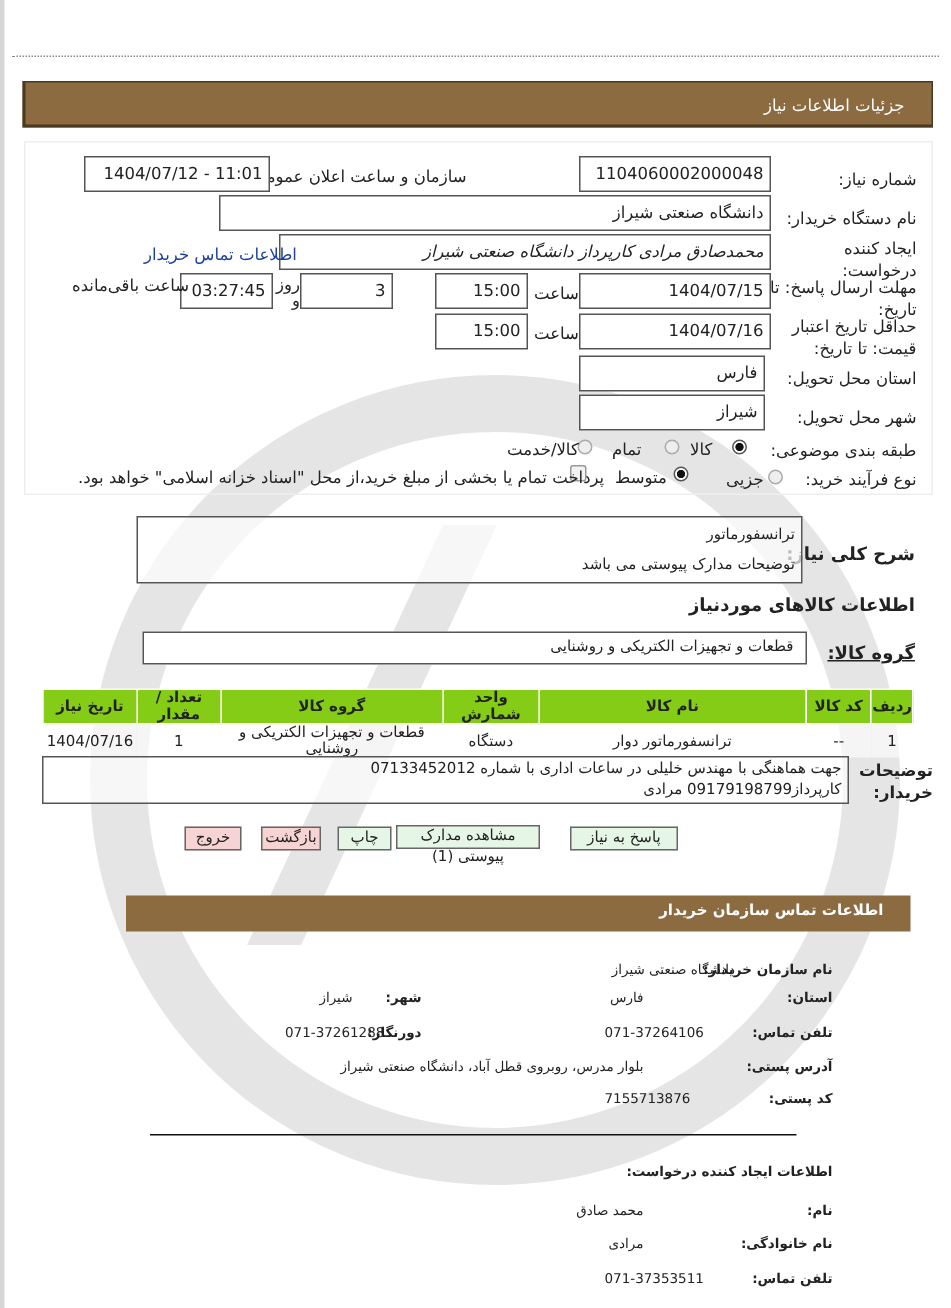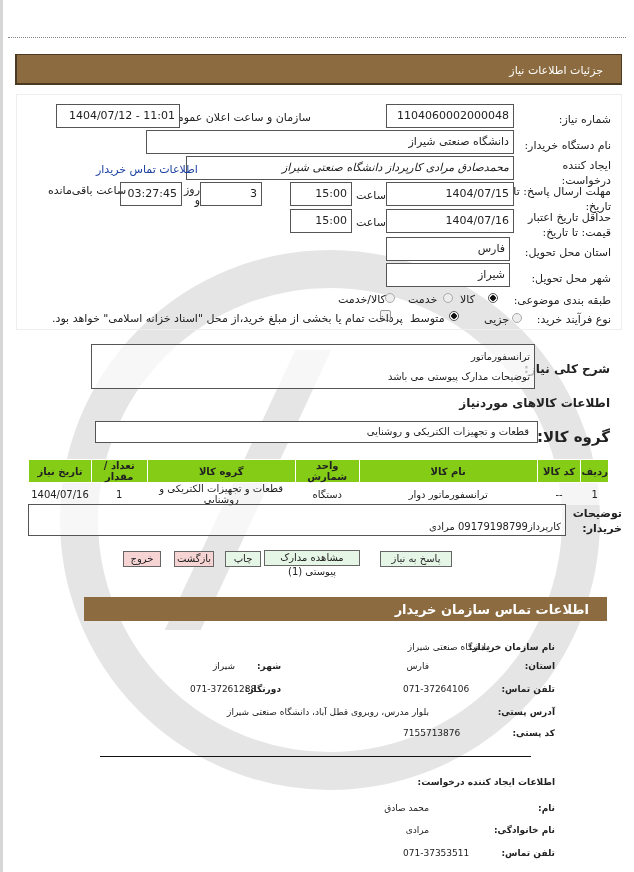--- a/index.html
+++ b/index.html
@@ -21,21 +21,21 @@
   .bold { font-weight: bold; }
   .watermark { position: absolute; left: 60px; top: 250px; width: 540px; height: 540px; border-radius: 50%; border: 38px solid rgba(180,180,180,0.35); pointer-events: none; }
   .watermark2 { position: absolute; left: 230px; top: 350px; width: 220px; height: 280px; border-left: 36px solid rgba(180,180,180,0.35); transform: skewX(-25deg); pointer-events: none; }
   table.items { position: absolute; left: 28px; top: 459px; width: 581px; border-collapse: collapse; font-size: 10px; direction: rtl; }
   table.items th { background: #84cc16; color: #222; font-weight: bold; height: 18px; border: 1px solid #fff; font-size: 10px; }
   table.items td { height: 22px; text-align: center; background: rgba(255,255,255,0.6); }
   .btn { position: absolute; height: 16px; border: 1px solid #666; font-size: 10px; text-align: center; line-height: 14px; }
   .btn.green { background: #e6f6e6; }
   .btn.red { background: #f6d4d4; }
   .header2 { position: absolute; left: 84px; top: 597px; width: 523px; height: 24px; background: #8b6b3f; }
-  .header2 span { position: absolute; right: 18px; top: 5px; color: #fff; font-weight: bold; font-size: 13px; }
+  .header2 span { position: absolute; right: 18px; top: 5px; color: #fff; font-weight: bold; font-size: 10px; }
   .small { font-size: 9px; }
   .hr { position: absolute; left: 100px; width: 330px; top: 756px; border-top: 1px solid #111; }
 </style>
 </head>
 <body>
 
 <div class="left-edge"></div>
 <div class="top-dots"></div>
 
 <div class="watermark"></div>
@@ -75,41 +75,41 @@
 
 <div class="label" style="right:23px; top:246px;">استان محل تحویل:</div>
 <div class="field" style="left:386px; top:237px; width:124px;">فارس</div>
 <div class="label" style="right:23px; top:272px;">شهر محل تحویل:</div>
 <div class="field" style="left:386px; top:263px; width:124px;">شیراز</div>
 
 <div class="label" style="right:23px; top:294px;">طبقه بندی موضوعی:</div>
 <div class="radio on" style="left:488px; top:293px;"></div>
 <div class="label" style="left:460px; top:293px;">کالا</div>
 <div class="radio" style="left:443px; top:293px;"></div>
-<div class="label" style="left:408px; top:293px;">خدمت</div>
+<div class="label" style="left:408px; top:293px;">تمام</div>
 <div class="radio" style="left:385px; top:293px;"></div>
 <div class="label" style="left:338px; top:293px;">کالا/خدمت</div>
 
 <div class="label" style="right:23px; top:313px;">نوع فرآیند خرید:</div>
 <div class="radio" style="left:512px; top:313px;"></div>
 <div class="label" style="left:484px; top:313px;">جزیی</div>
 <div class="radio on" style="left:449px; top:311px;"></div>
 <div class="label" style="left:410px; top:312px;">متوسط</div>
 <div class="checkbox" style="left:380px; top:310px;"></div>
 <div class="label" style="left:52px; top:312px;">پرداخت تمام یا بخشی از مبلغ خرید،از محل "اسناد خزانه اسلامی" خواهد بود.</div>
 
 <div class="label bold" style="right:24px; top:362px; font-size:12px;">شرح کلی نیاز:</div>
 <div style="position:absolute; left:91px; top:344px; width:444px; height:45px; border:1px solid #555; background:rgba(255,255,255,0.7);">
   <div style="position:absolute; right:4px; top:6px; font-size:10px;">ترانسفورماتور</div>
   <div style="position:absolute; right:4px; top:26px; font-size:10px;">توضیحات مدارک  پیوستی می باشد</div>
 </div>
 
 <div class="label bold" style="right:24px; top:396px; font-size:12px;">اطلاعات کالاهای موردنیاز</div>
 
-<div class="label bold" style="right:24px; top:428px; font-size:15px;">گروه کالا:</div>
+<div class="label bold" style="right:24px; top:428px; font-size:12px;text-decoration:underline;">گروه کالا:</div>
 <div style="position:absolute; left:95px; top:421px; width:443px; height:22px; border:1px solid #555; background:#fff; font-size:10px; line-height:20px; padding-right:8px;">قطعات و تجهیزات  الکتریکی و روشنایی</div>
 
 <table class="items">
   <thead>
     <tr>
       <th style="width:22px;">ردیف</th>
       <th style="width:44px;">کد کالا</th>
       <th style="width:180px;">نام کالا</th>
       <th style="width:64px;">واحد شمارش</th>
       <th style="width:150px;">گروه کالا</th>
@@ -125,20 +125,21 @@
       <td>دستگاه</td>
       <td>قطعات و تجهیزات الکتریکی و روشنایی</td>
       <td>1</td>
       <td>1404/07/16</td>
     </tr>
   </tbody>
 </table>
 
 <div class="label wrap bold" style="right:12px; top:506px; width:52px; font-size:11px;">توضیحات خریدار:</div>
 <div style="position:absolute; left:28px; top:504px; width:538px; height:32px; border:1px solid #555; background:rgba(255,255,255,0.7);">
+  <div style="position:absolute; right:4px; top:2px; font-size:10px;">جهت  هماهنگی با مهندس  خلیلی در ساعات اداری با شماره 07133452012</div>
   <div style="position:absolute; right:4px; top:16px; font-size:10px;">کارپرداز09179198799 مرادی</div>
 </div>
 
 <div class="btn green" style="left:380px; top:551px; width:72px;">پاسخ به نیاز</div>
 <div class="btn green" style="left:264px; top:550px; width:96px;">مشاهده مدارک پیوستی (1)</div>
 <div class="btn green" style="left:225px; top:551px; width:36px;">چاپ</div>
 <div class="btn red" style="left:174px; top:551px; width:40px;">بازگشت</div>
 <div class="btn red" style="left:123px; top:551px; width:38px;">خروج</div>
 
 <div class="header2">

